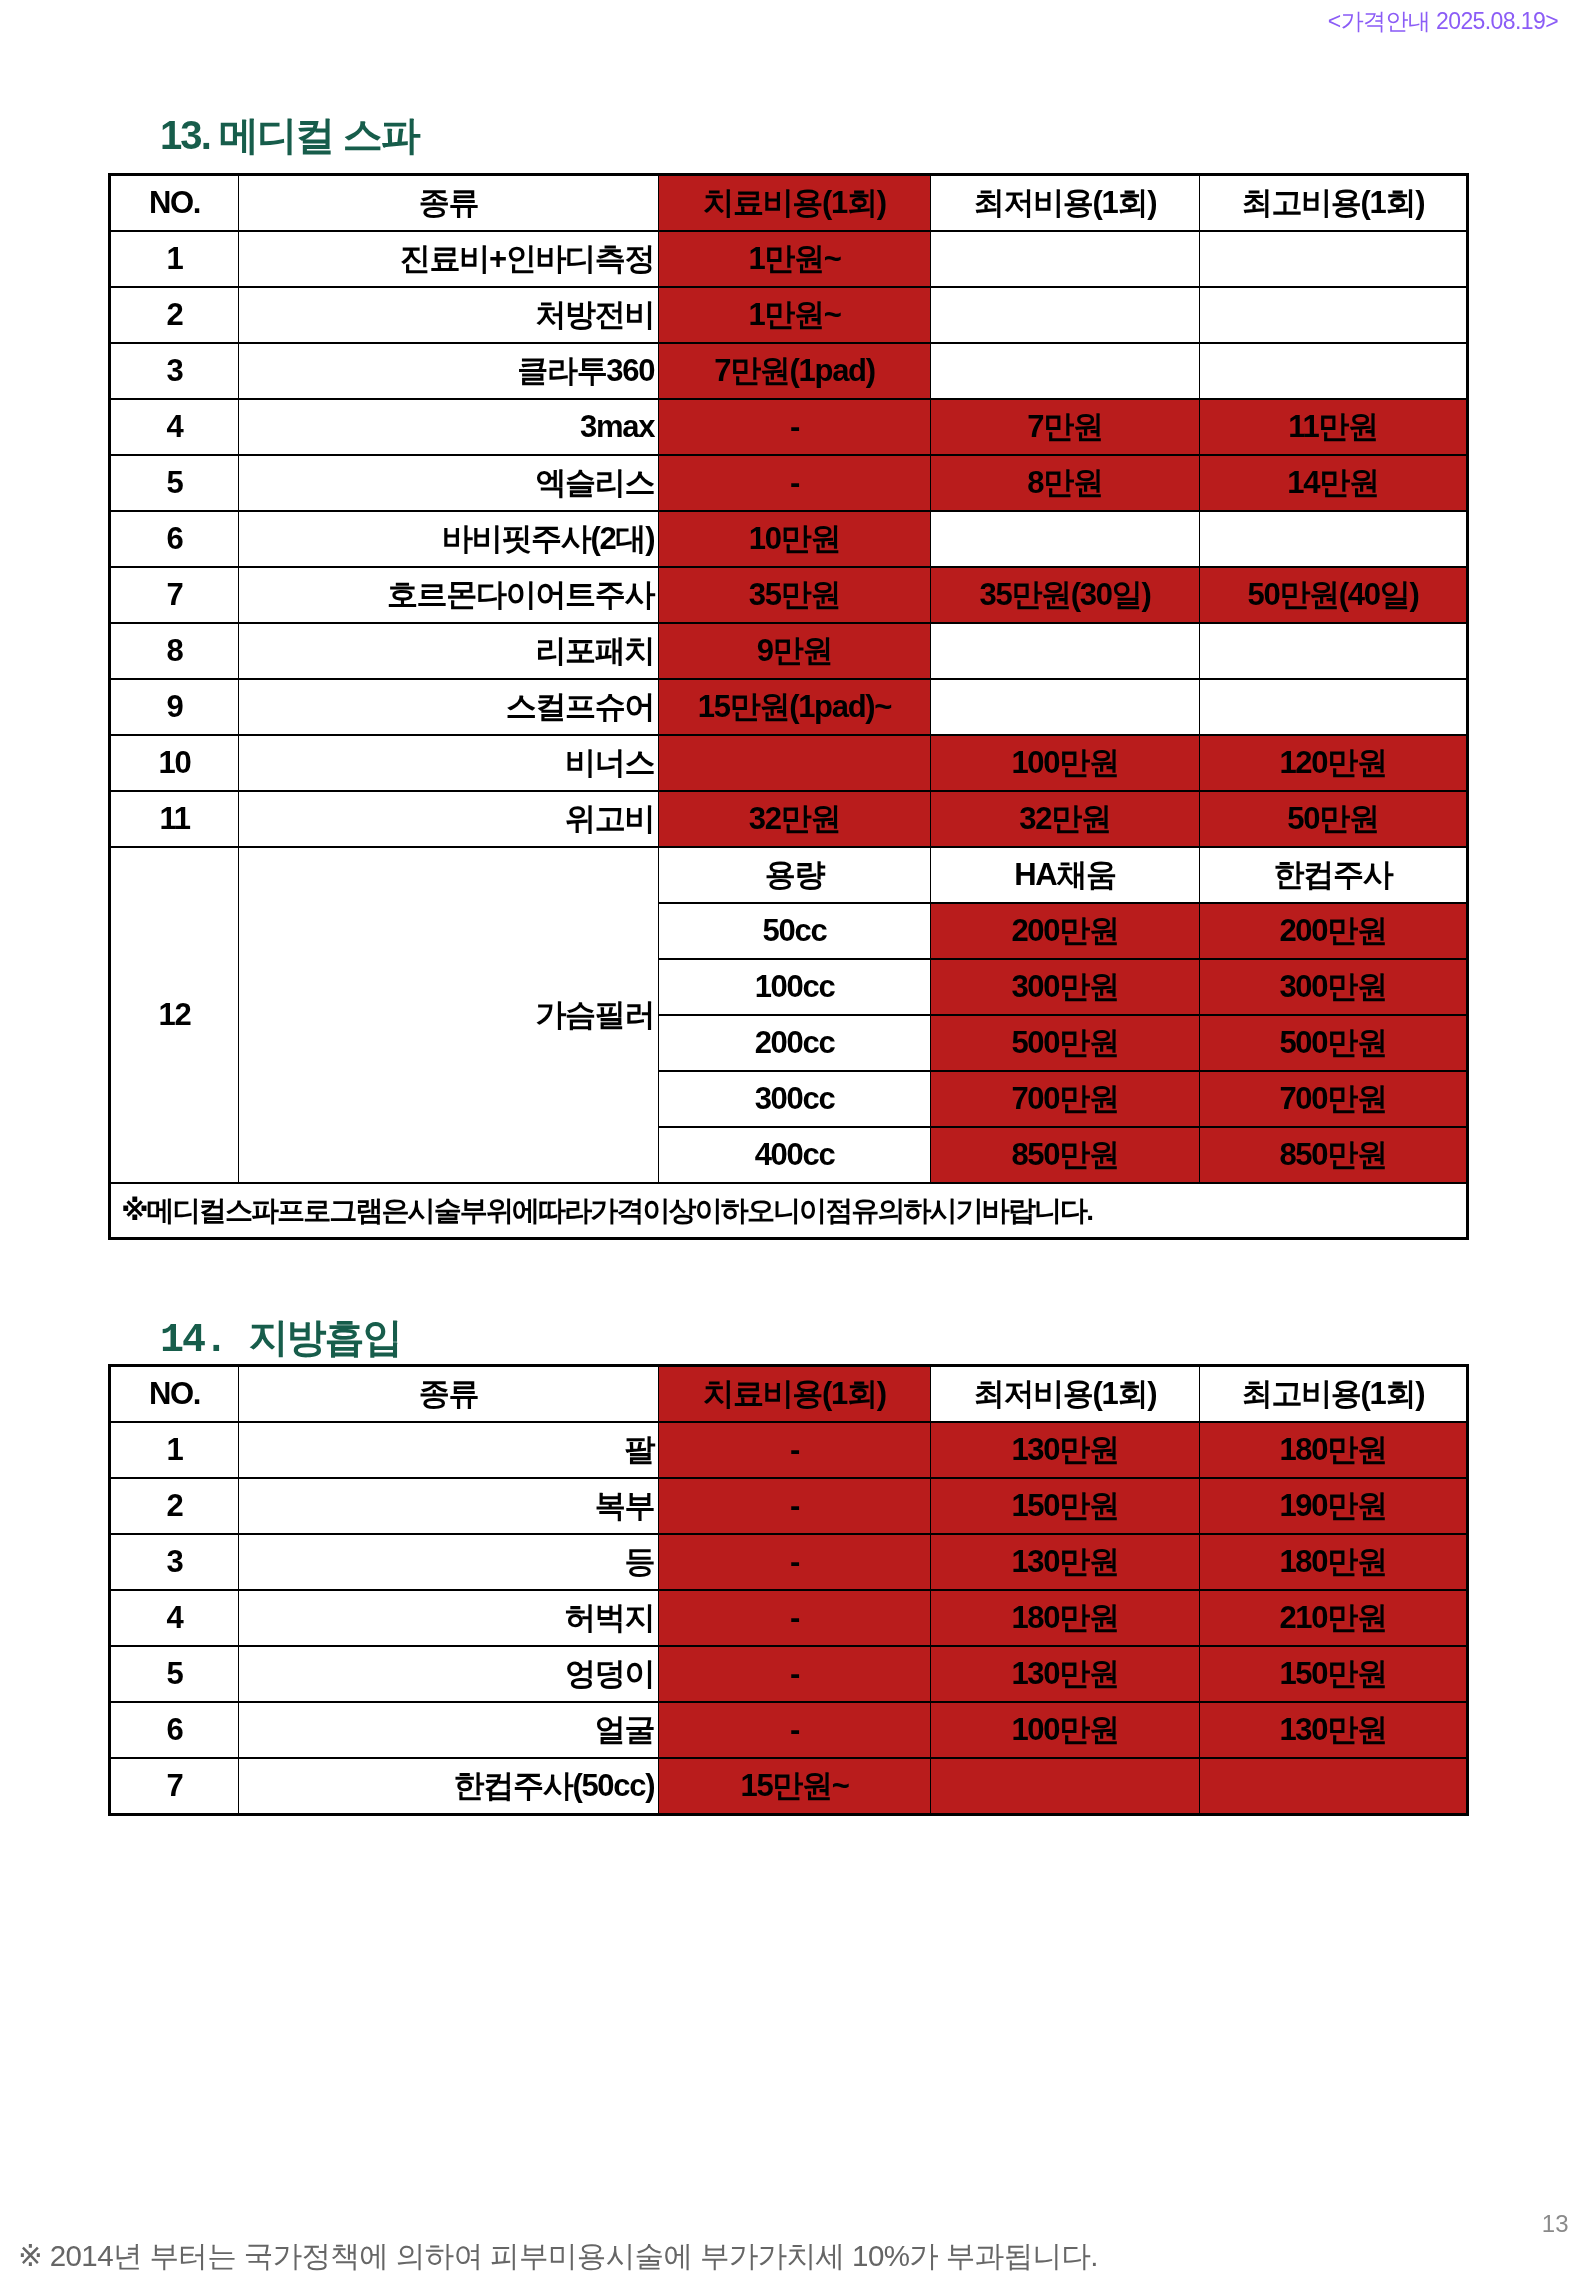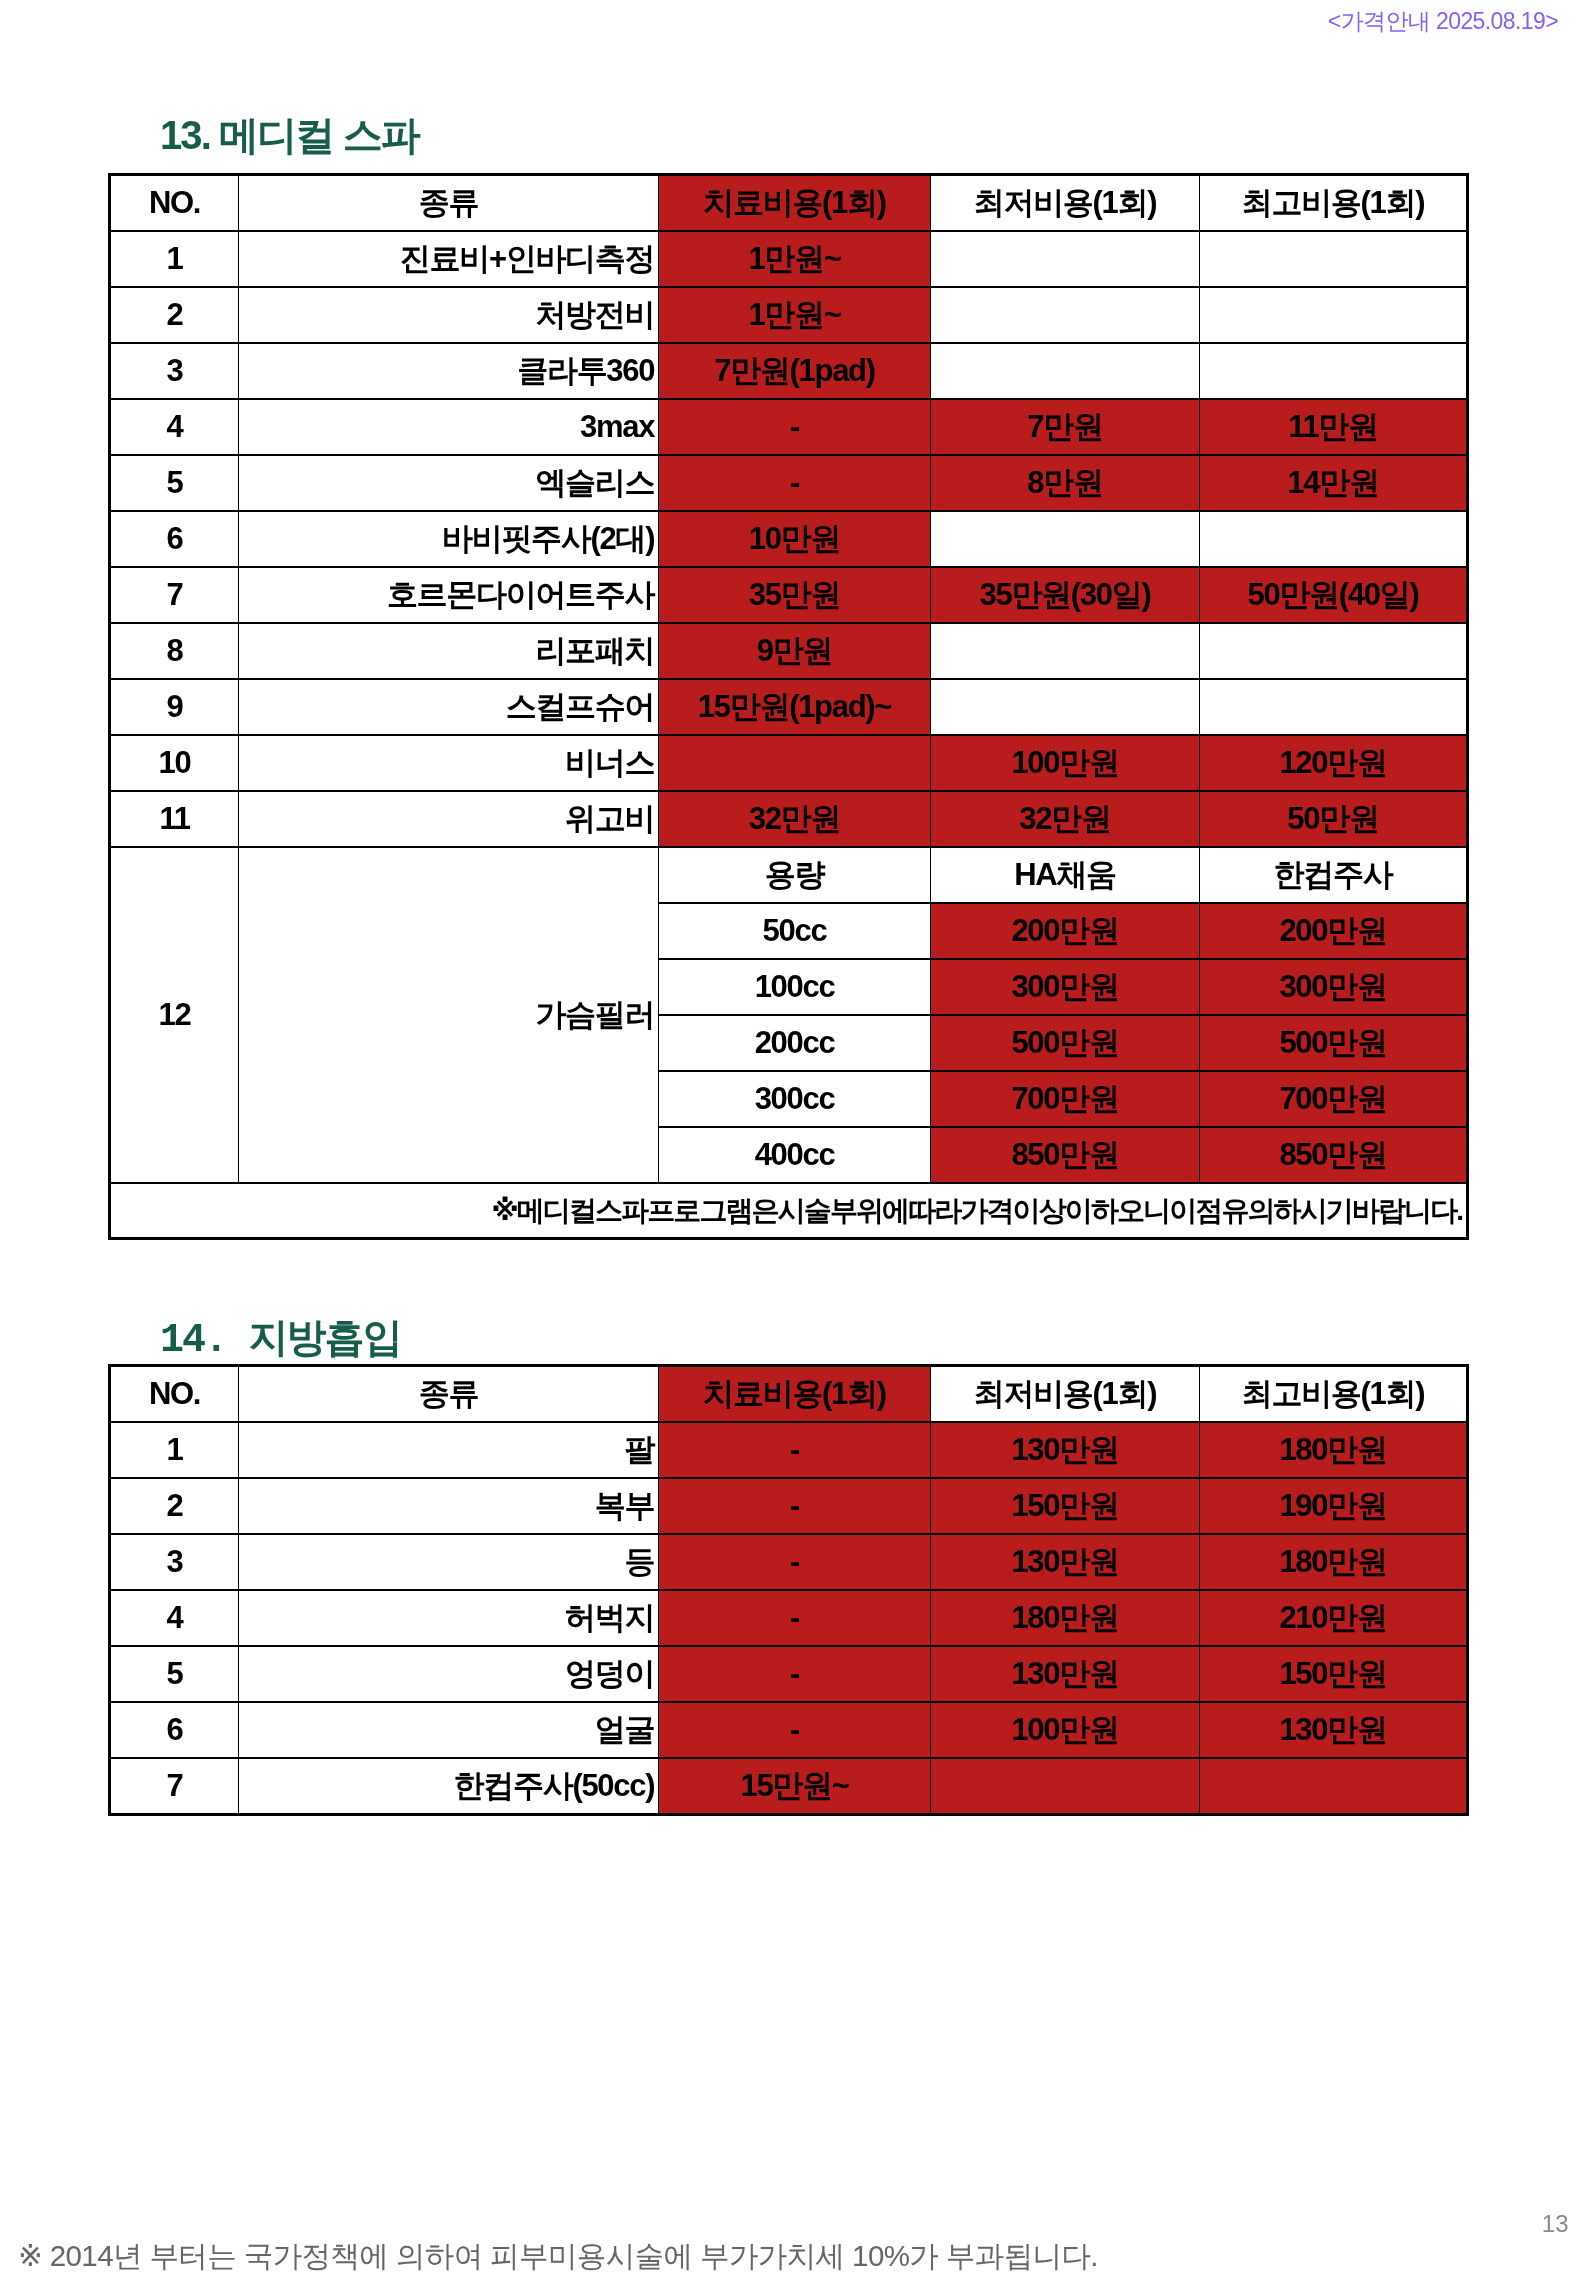--- a/index.html
+++ b/index.html
@@ -27,21 +27,21 @@
   .price-table td{
     border:1.6px solid #000;border-top-width:2.6px;border-bottom-width:2.6px;
     height:54px;padding:0 3.8px;
     font-size:31px;font-weight:700;letter-spacing:-1.3px;
     text-align:center;vertical-align:middle;overflow:hidden;white-space:nowrap;
   }
   .price-table.t14 td{height:54px;}
   .price-table td.name{text-align:right;padding-left:19px;}
   .price-table td.y{background:#b91c1c;}
   .price-table td.fn{
-    text-align:right;padding-left:10.3px;font-size:28px;letter-spacing:-1.9px;height:53px;
+    text-align:left;padding-left:10.3px;font-size:28px;letter-spacing:-1.9px;height:53px;
   }
   .tax-notice{
     position:absolute;left:18px;top:2237px;
     font-size:29.5px;color:#666666;letter-spacing:-0.6px;
   }
   .page-number{
     position:absolute;right:20.5px;top:2210px;
     font-size:24px;color:#8a8a8a;
   }
 </style>

